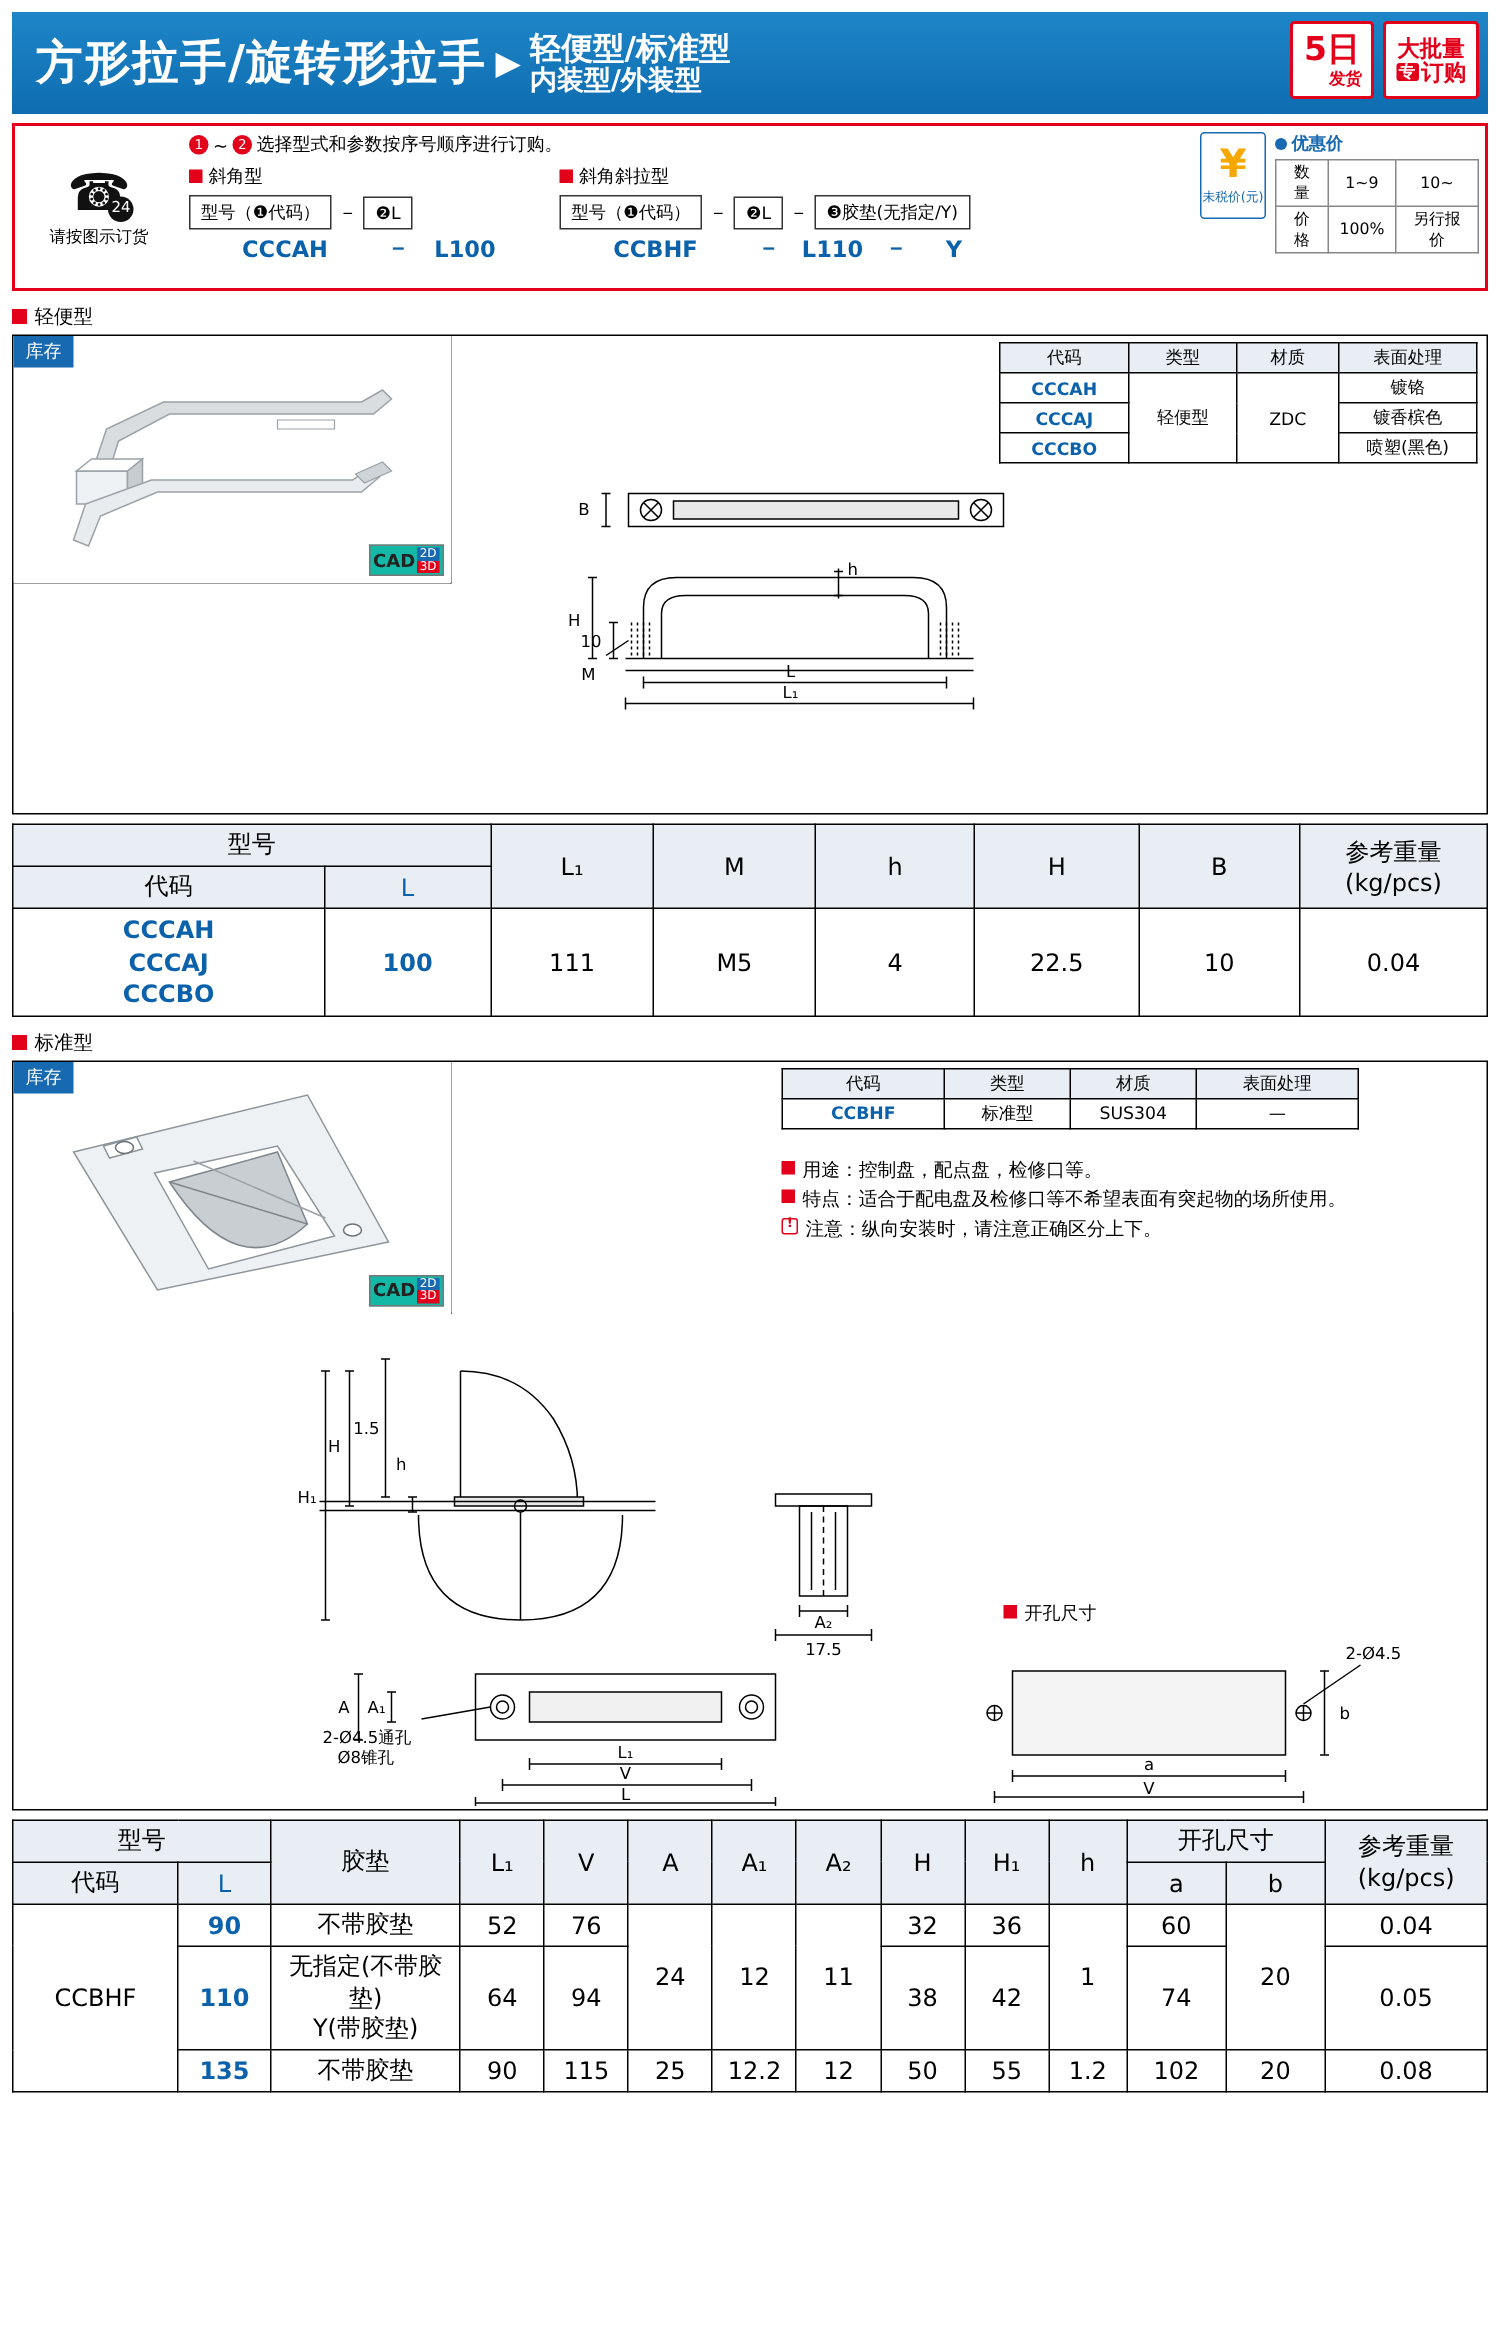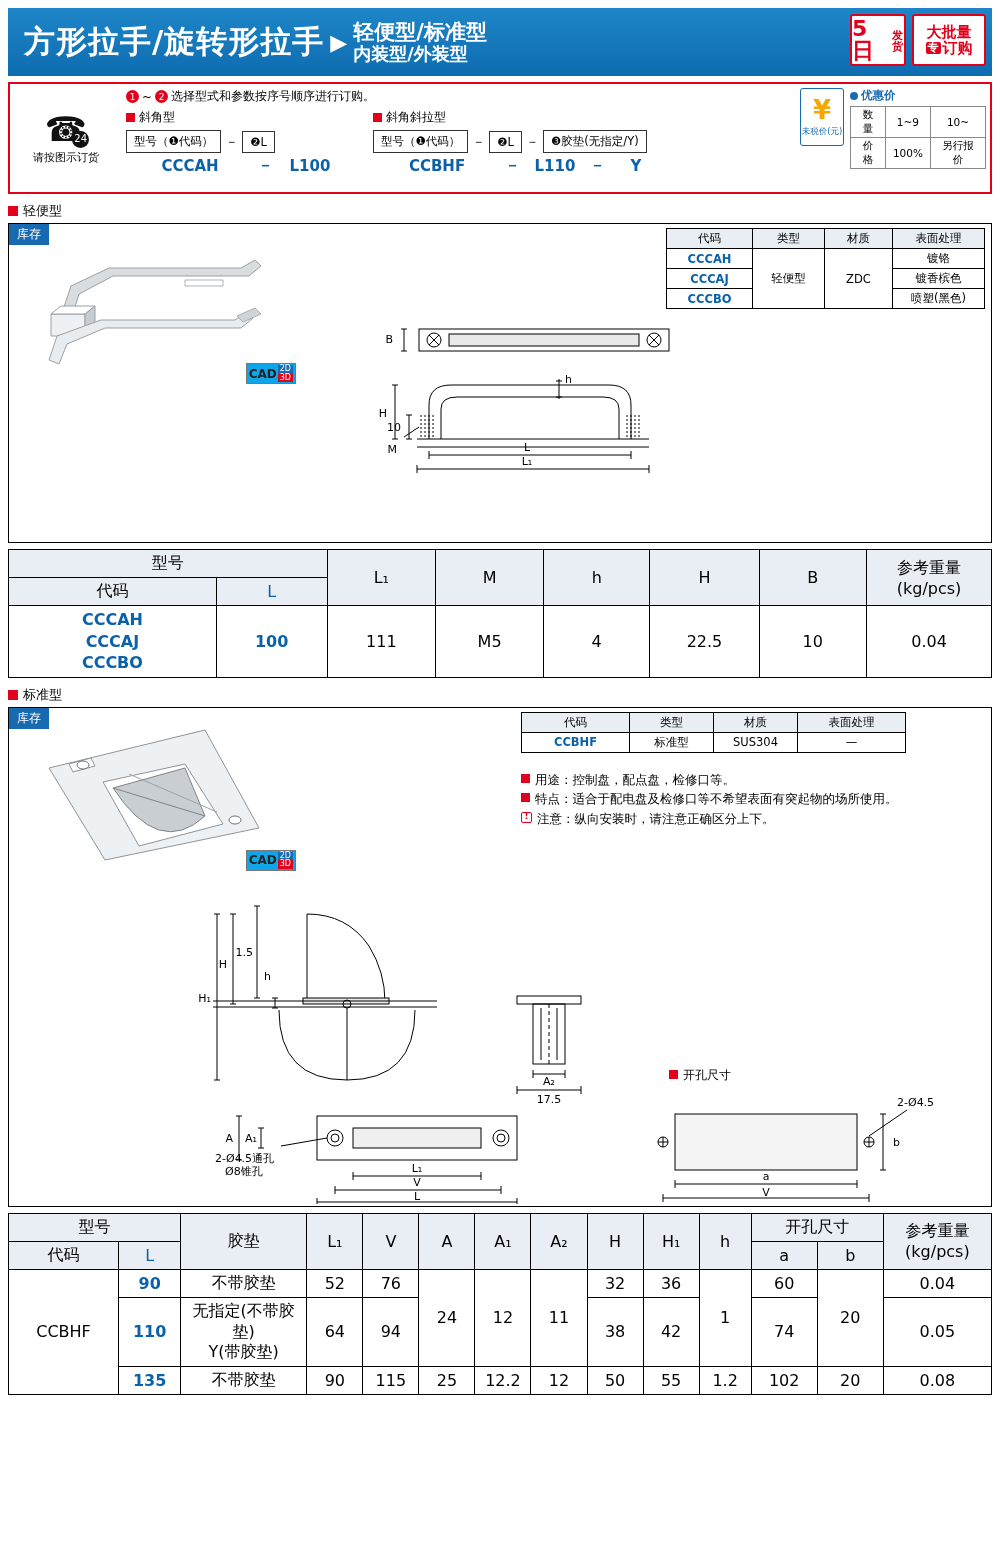--- a/index.html
+++ b/index.html
@@ -32,27 +32,27 @@
   }
   .header .arrow {
     color:#fff; font-size: 22px; margin: 0 6px 0 6px; font-weight:bold;
   }
   .header .subtitles { display:flex; flex-direction:column; justify-content:flex-end; line-height:1.15; }
   .header .sub1 { color:#fff; font-size:21px; font-weight:bold;}
   .header .sub2 { color:#fff; font-size:18px; font-weight:bold;}
   .hdr-badges { position:absolute; right:6px; top:6px; display:flex; gap:6px; align-items:center;}
   .badge5 {
     width: 56px; height:52px; background:#fff; border:2px solid #e2001a; border-radius:3px;
-    display:flex; flex-direction:row; align-items:center; justify-content:center;
+    display:flex; flex-direction:column; align-items:center; justify-content:center;
     color:#e2001a; font-weight:bold; line-height:1;
   }
   .badge5 .b1 { font-size:22px; }
   .badge5 .b2 { font-size:11px; margin-top:2px;margin-left:18px;}
   .badgebulk {
-    width: 74px; height:52px; background:#fff; border:2px solid #e2001a; border-radius:3px;
+    width: 64px; height:52px; background:#fff; border:2px solid #e2001a; border-radius:3px;
     display:flex; flex-direction:column; align-items:center; justify-content:center;
     color:#e2001a; font-weight:bold; line-height:1.1;
   }
   .badgebulk .b1 { font-size:15px; }
   .badgebulk .b2 { font-size:15px; display:flex; align-items:center; gap:2px;}
   .badgebulk .tag { background:#e2001a; color:#fff; font-size:11px; padding:0 2px;border-radius:2px;}
 
   
   .orderbox {
     border: 2px solid #e2001a;
@@ -104,21 +104,21 @@
   .sec-label { display:flex; align-items:center; gap:5px; font-size:13px; margin:8px 0 3px 0;}
   .sec-label .sq { width:10px;height:10px;}
 
   
   .panel { border:1px solid #000; position:relative; }
   .kucun {
     position:absolute; left:0; top:0; background:#1769b0; color:#fff; font-size:12px;
     padding:2px 8px; z-index:3;
   }
   .cadbadge {
-    position:absolute; border:1px solid #777; background:#0ea5e9; font-size:9px; padding:1px 2px;
+    position:absolute; border:1px solid #777; background:#14b8a6; font-size:9px; padding:1px 2px;
     display:flex; align-items:center; gap:1px; z-index:3;margin-left:39px;
   }
   .cadbadge .cad { font-weight:bold; font-size:12px; color:#222; }
   .cadbadge .d2 { background:#1769b0; color:#fff; padding:0 2px; font-size:8px; line-height:1.05;}
   .cadbadge .d3 { background:#e2001a; color:#fff; padding:0 2px; font-size:8px; line-height:1.05;}
 
   
   table.spec { border-collapse:collapse; font-size:11.5px; }
   table.spec th, table.spec td { border:1px solid #000; text-align:center; padding:2px 4px;}
   table.spec th { background:#e8eef4; font-weight:normal;}

